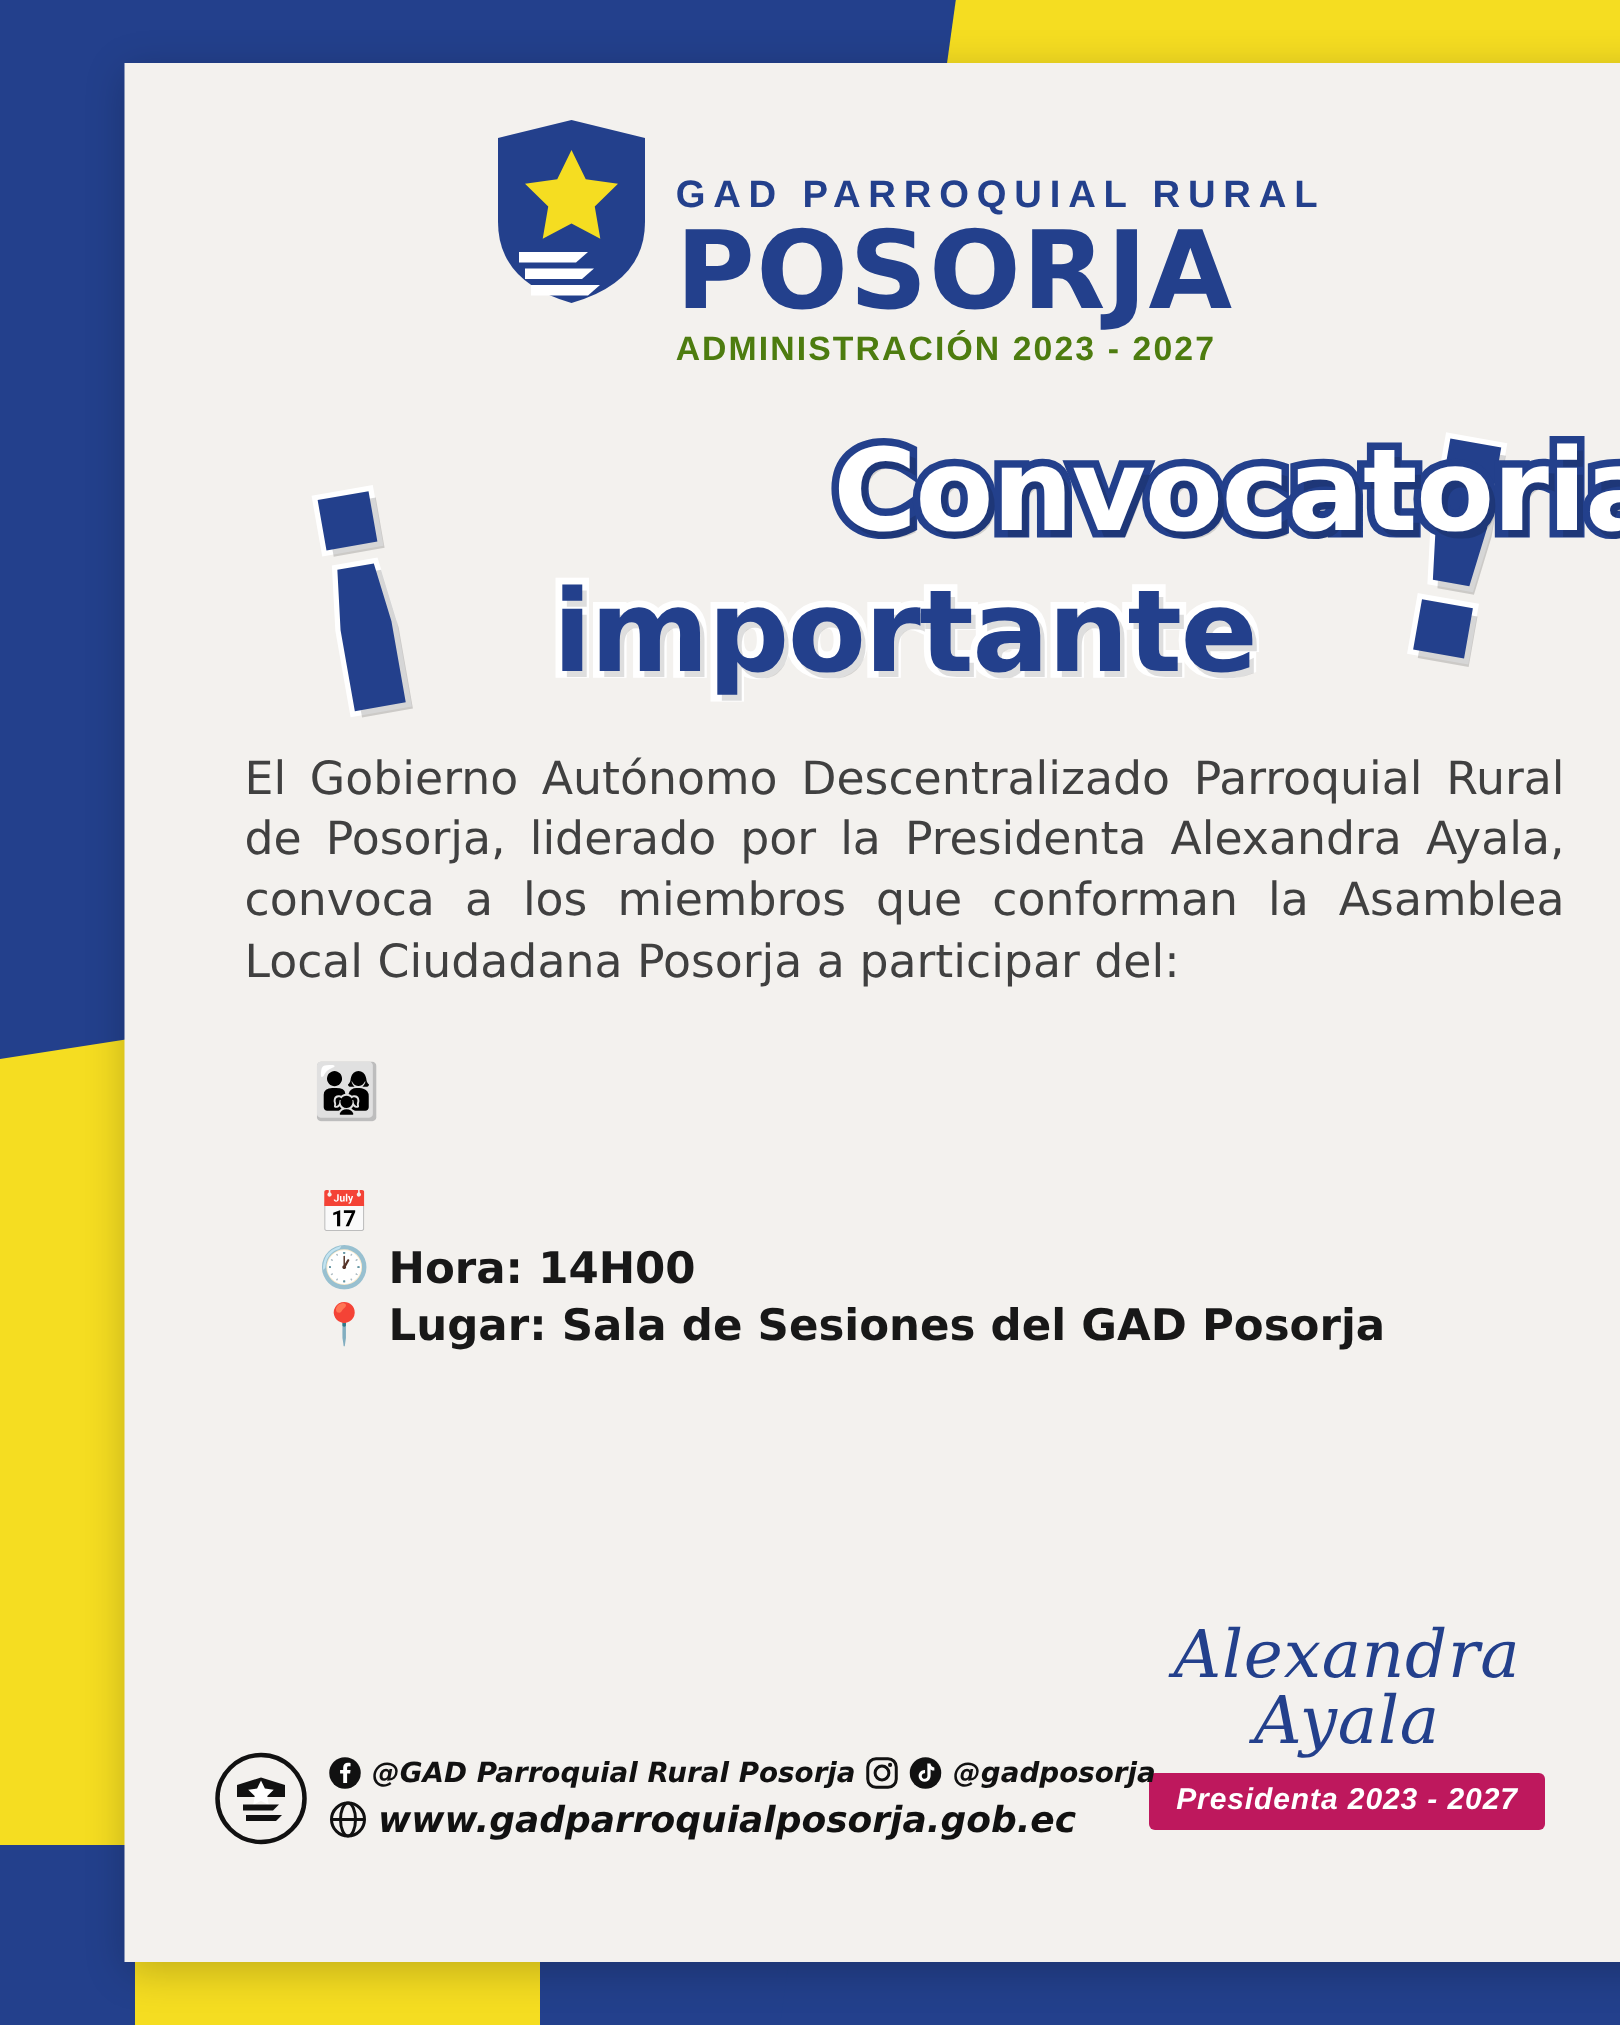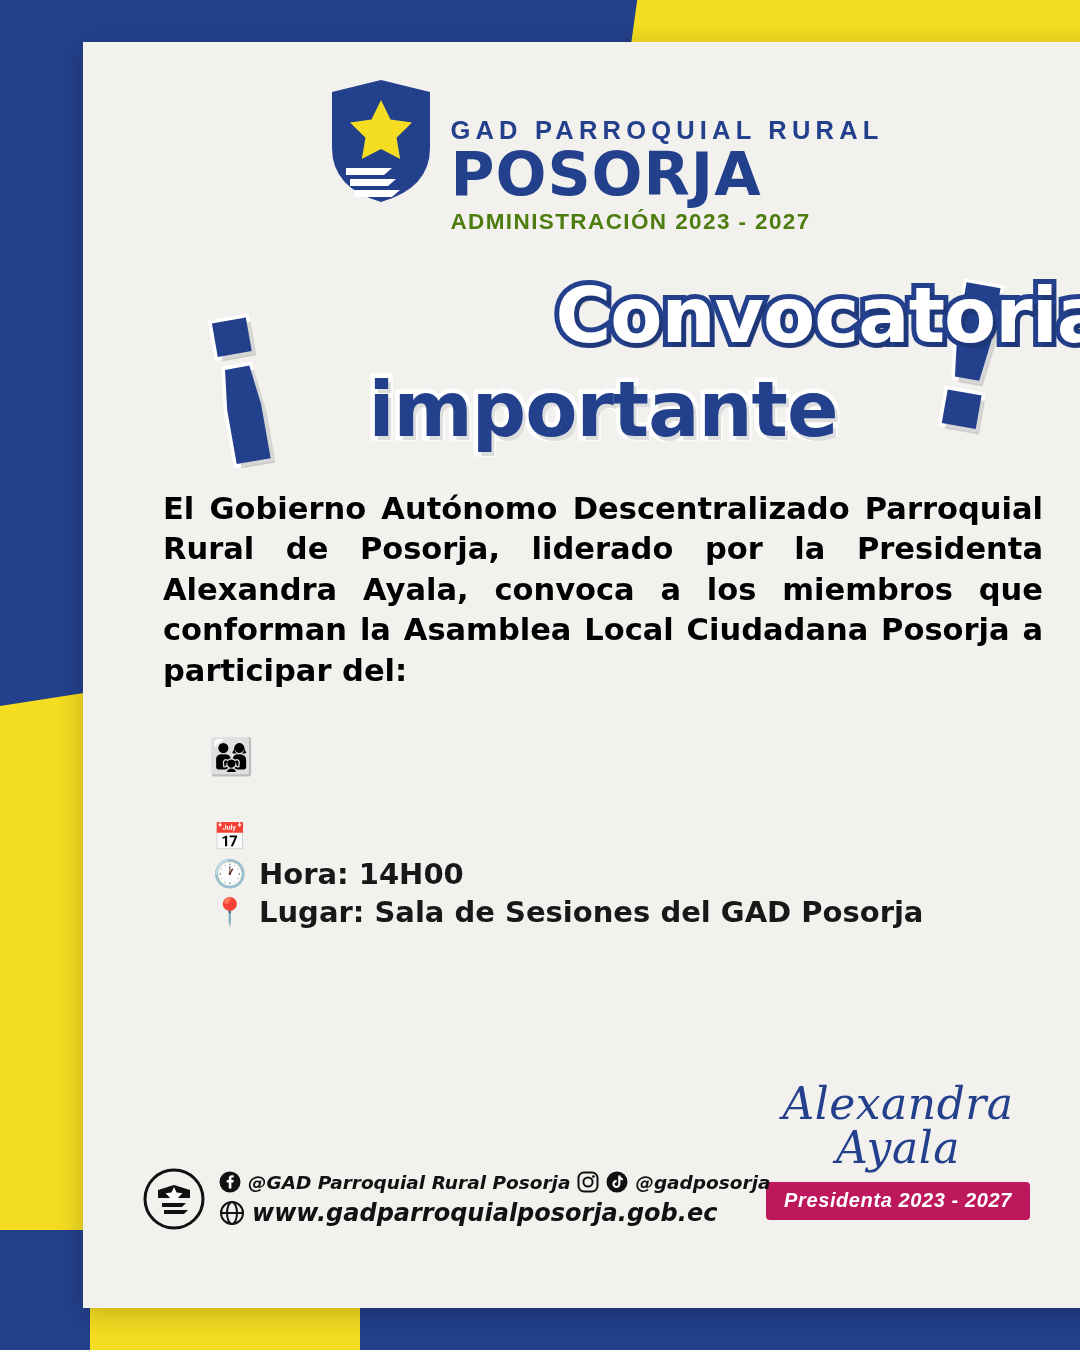--- a/index.html
+++ b/index.html
@@ -66,21 +66,21 @@
   .shield svg { display: block; }
   .logo-text { padding-top: 44px; }
   .logo-line1 {
     font-size: 25.5px;
     letter-spacing: 5.2px;
     color: #23408c;
     font-weight: bold;
     line-height: 1;
   }
   .logo-line2 {
-    font-size: 60px;
+    font-size: 72px;
     letter-spacing: 1px;
     color: #23408c;
     font-weight: bold;
     line-height: 0.95;
     margin-top: 2px;
     font-family: "DejaVu Sans", sans-serif;
   }
   .logo-line3 {
     font-size: 22.5px;
     letter-spacing: 1.4px;
@@ -131,22 +131,22 @@
     -webkit-text-stroke: 9px #ffffff;
     paint-order: stroke fill;
     letter-spacing: -1px;
     text-shadow: 3px 4px 0 rgba(0,0,0,0.13);
   }
   
   .body-text {
     margin: 22px 80px 0 80px;
     font-size: 30.5px;
     line-height: 1.33;
-    font-weight: bold;
-    color: #000000;
+    font-weight: normal;
+    color: #404040;
     text-align: justify;
     font-family: "DejaVu Sans", sans-serif;
   }
   
   .item-block {
     margin: 46px 80px 0 126px;
     display: flex;
     gap: 16px;
     align-items: flex-start;
   }

